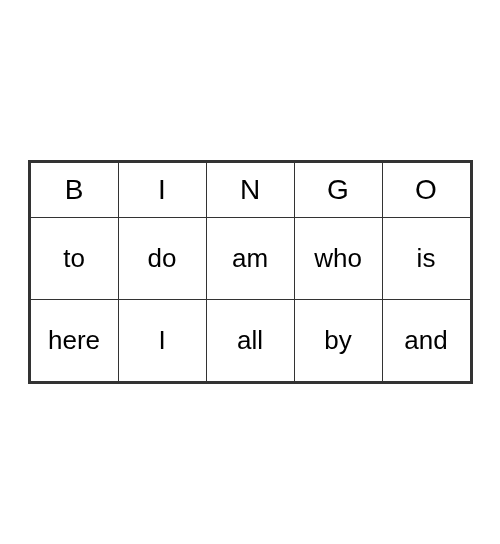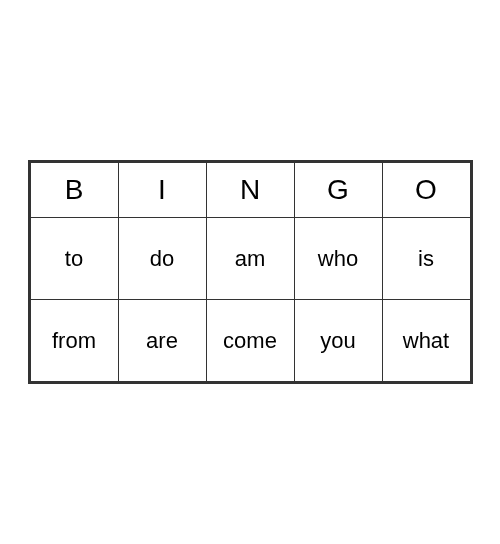--- a/index.html
+++ b/index.html
@@ -25,21 +25,21 @@
 
     .bingo-table {
       border-collapse: collapse;
     }
 
     .bingo-table th,
     .bingo-table td {
       border: 1px solid #333;
       text-align: center;
       vertical-align: middle;
-      font-size: 22px;
+      font-size: 26px;
     }
 
     .bingo-table th {
       width: 88px;
       height: 55px;
       font-weight: normal;
       font-size: 28px;
     }
 
     .bingo-table td {
@@ -63,21 +63,21 @@
     </thead>
     <tbody id="bingo-body">
     <tr>
           <td>to</td>
           <td>do</td>
           <td>am</td>
           <td>who</td>
           <td>is</td>
         </tr>
         <tr>
-          <td>from</td>
-          <td>are</td>
-          <td>come</td>
-          <td>you</td>
-          <td>what</td>
+          <td>here</td>
+          <td>I</td>
+          <td>all</td>
+          <td>by</td>
+          <td>and</td>
         </tr>
       </tbody>
   </table>
 </div>
 
 </body></html>

